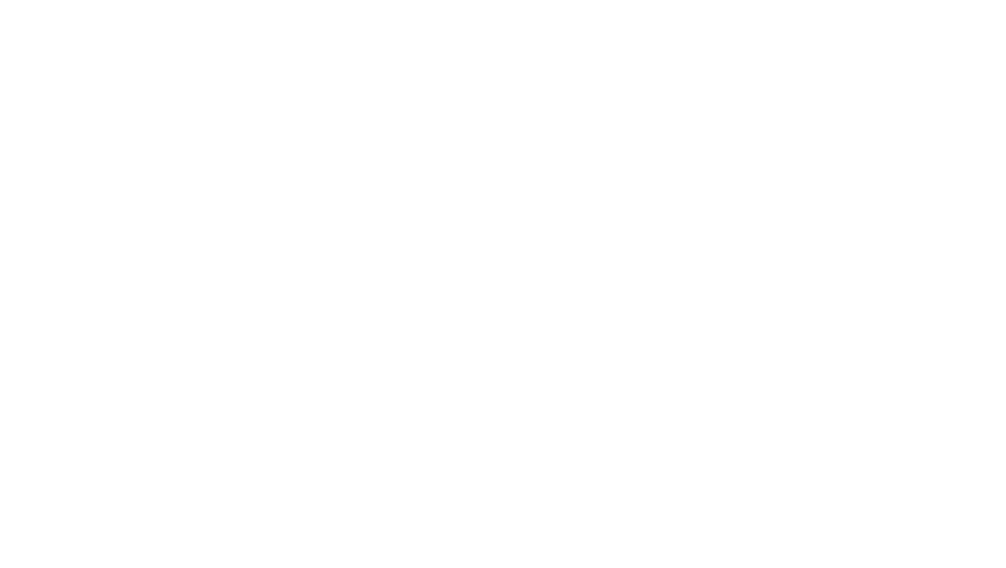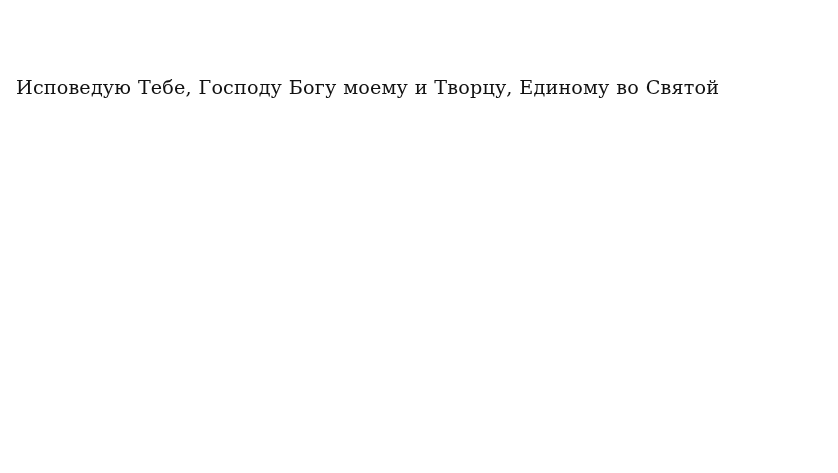--- a/index.html
+++ b/index.html
@@ -35,21 +35,20 @@
   .prayer-line {
     display: block;
     white-space: pre;
   }
 </style>
 </head>
 <body>
 
 <div id="prayer-page">
   <p class="prayer-text">
-    <span class="prayer-line">Исповедую Тебе, Господу Богу моему и Творцу, Единому во Святой</span>
     
     
     
     
     
     
     
     
     
     

